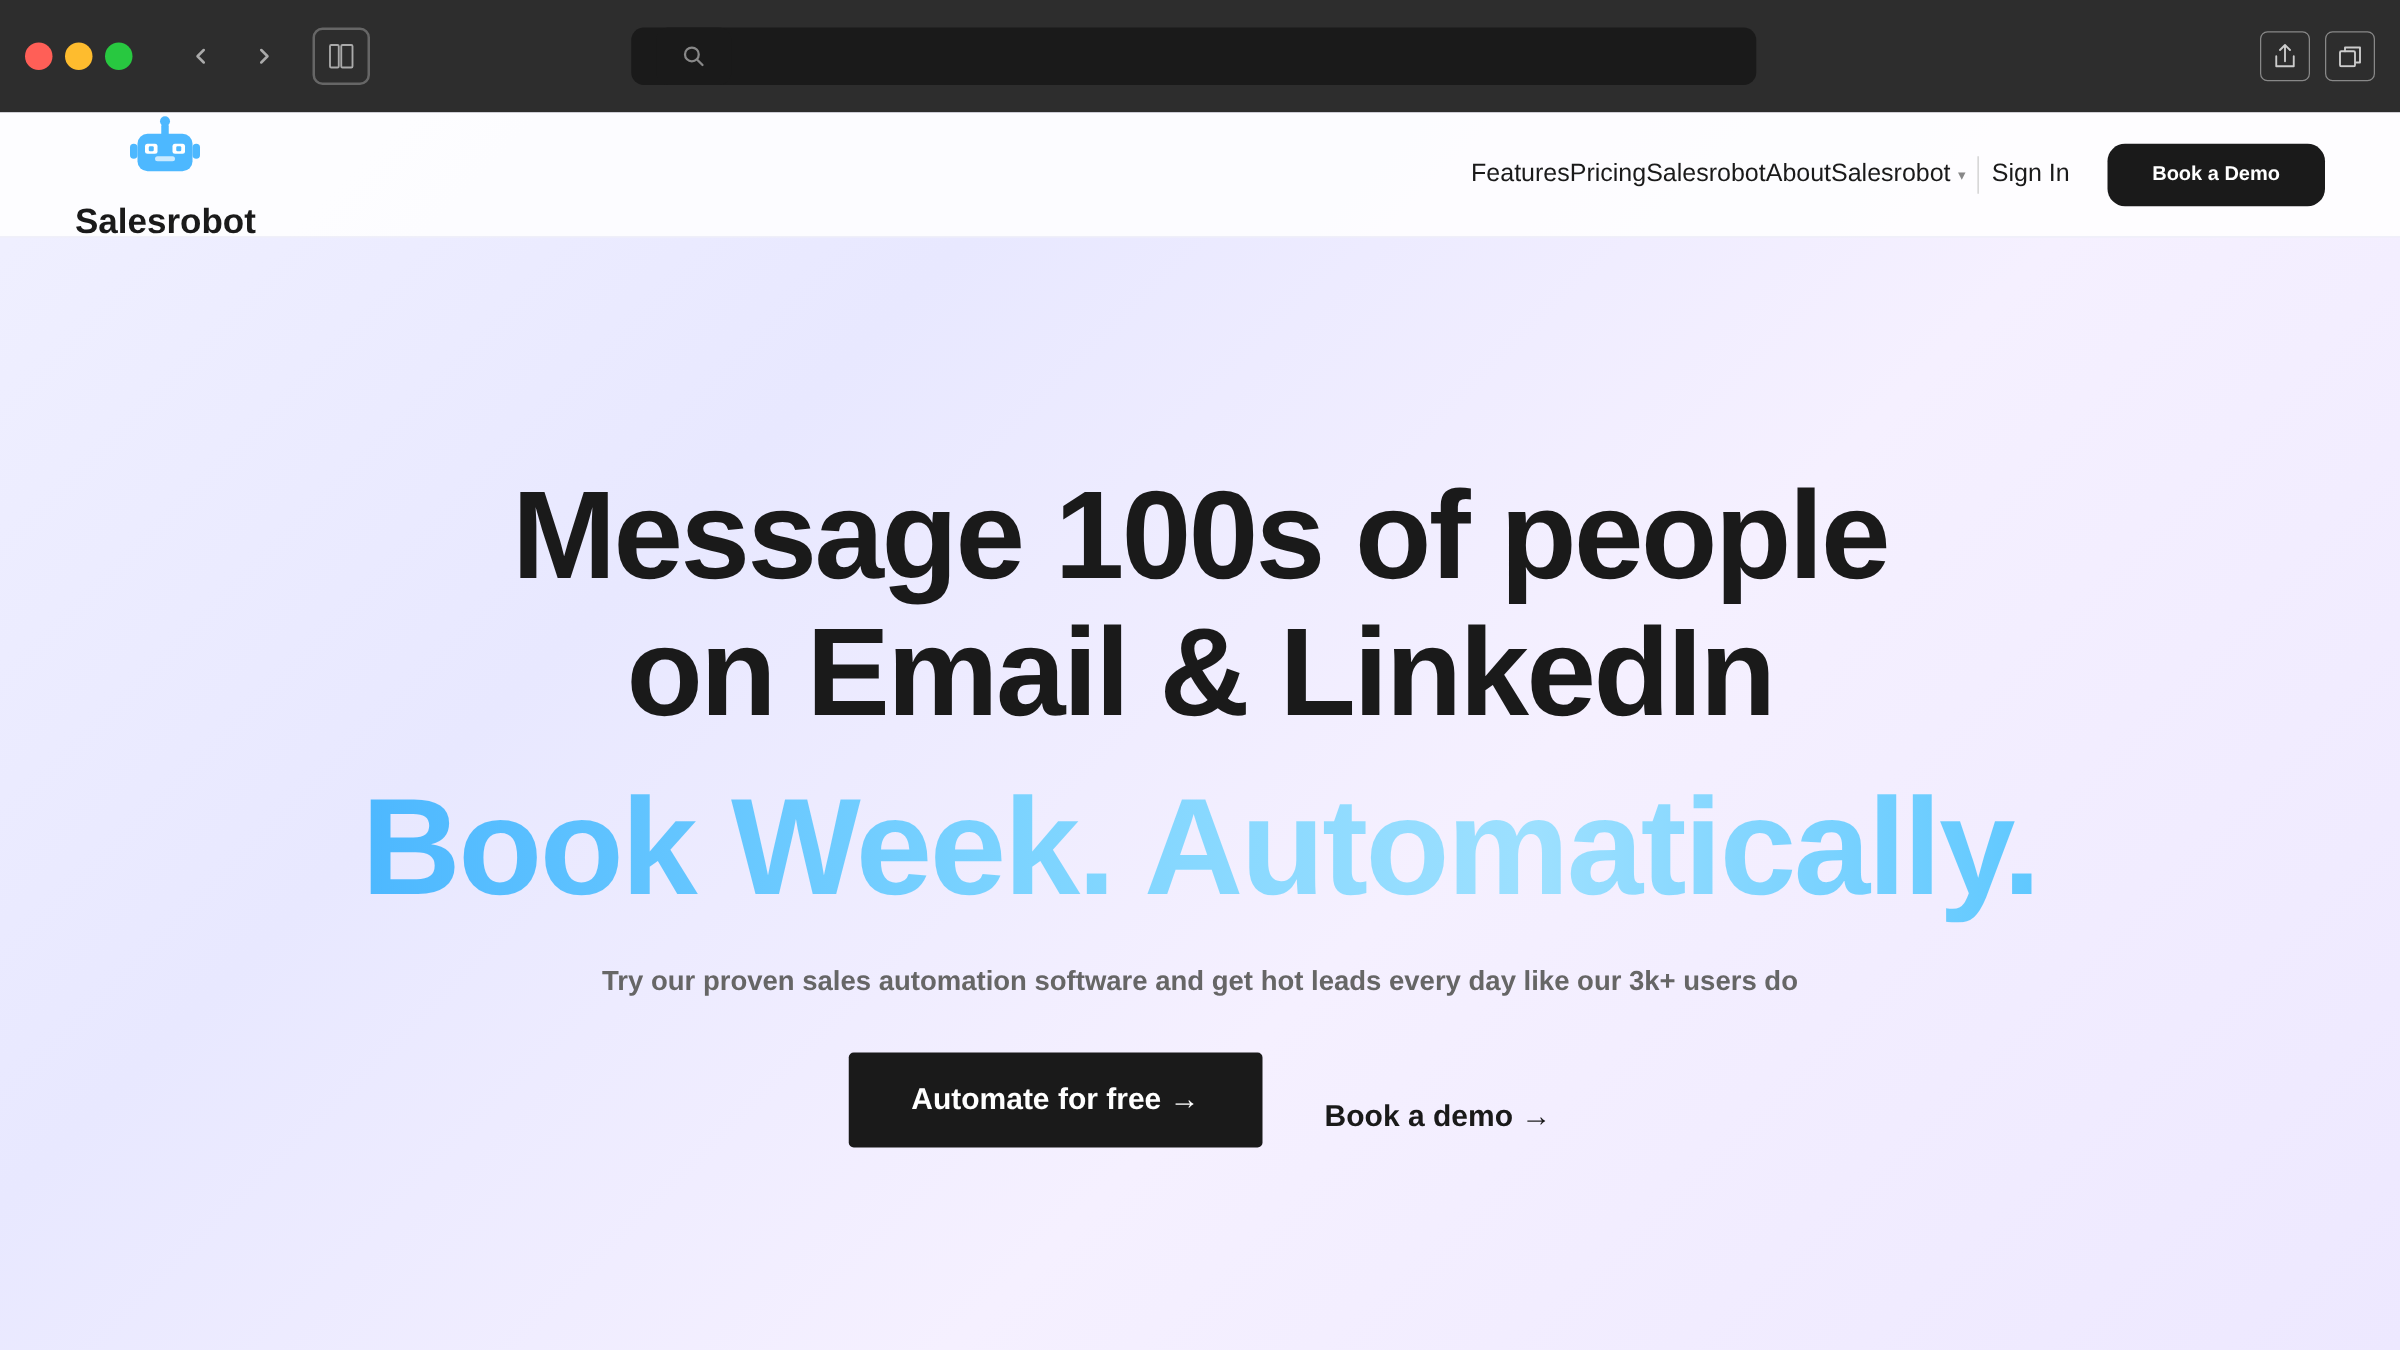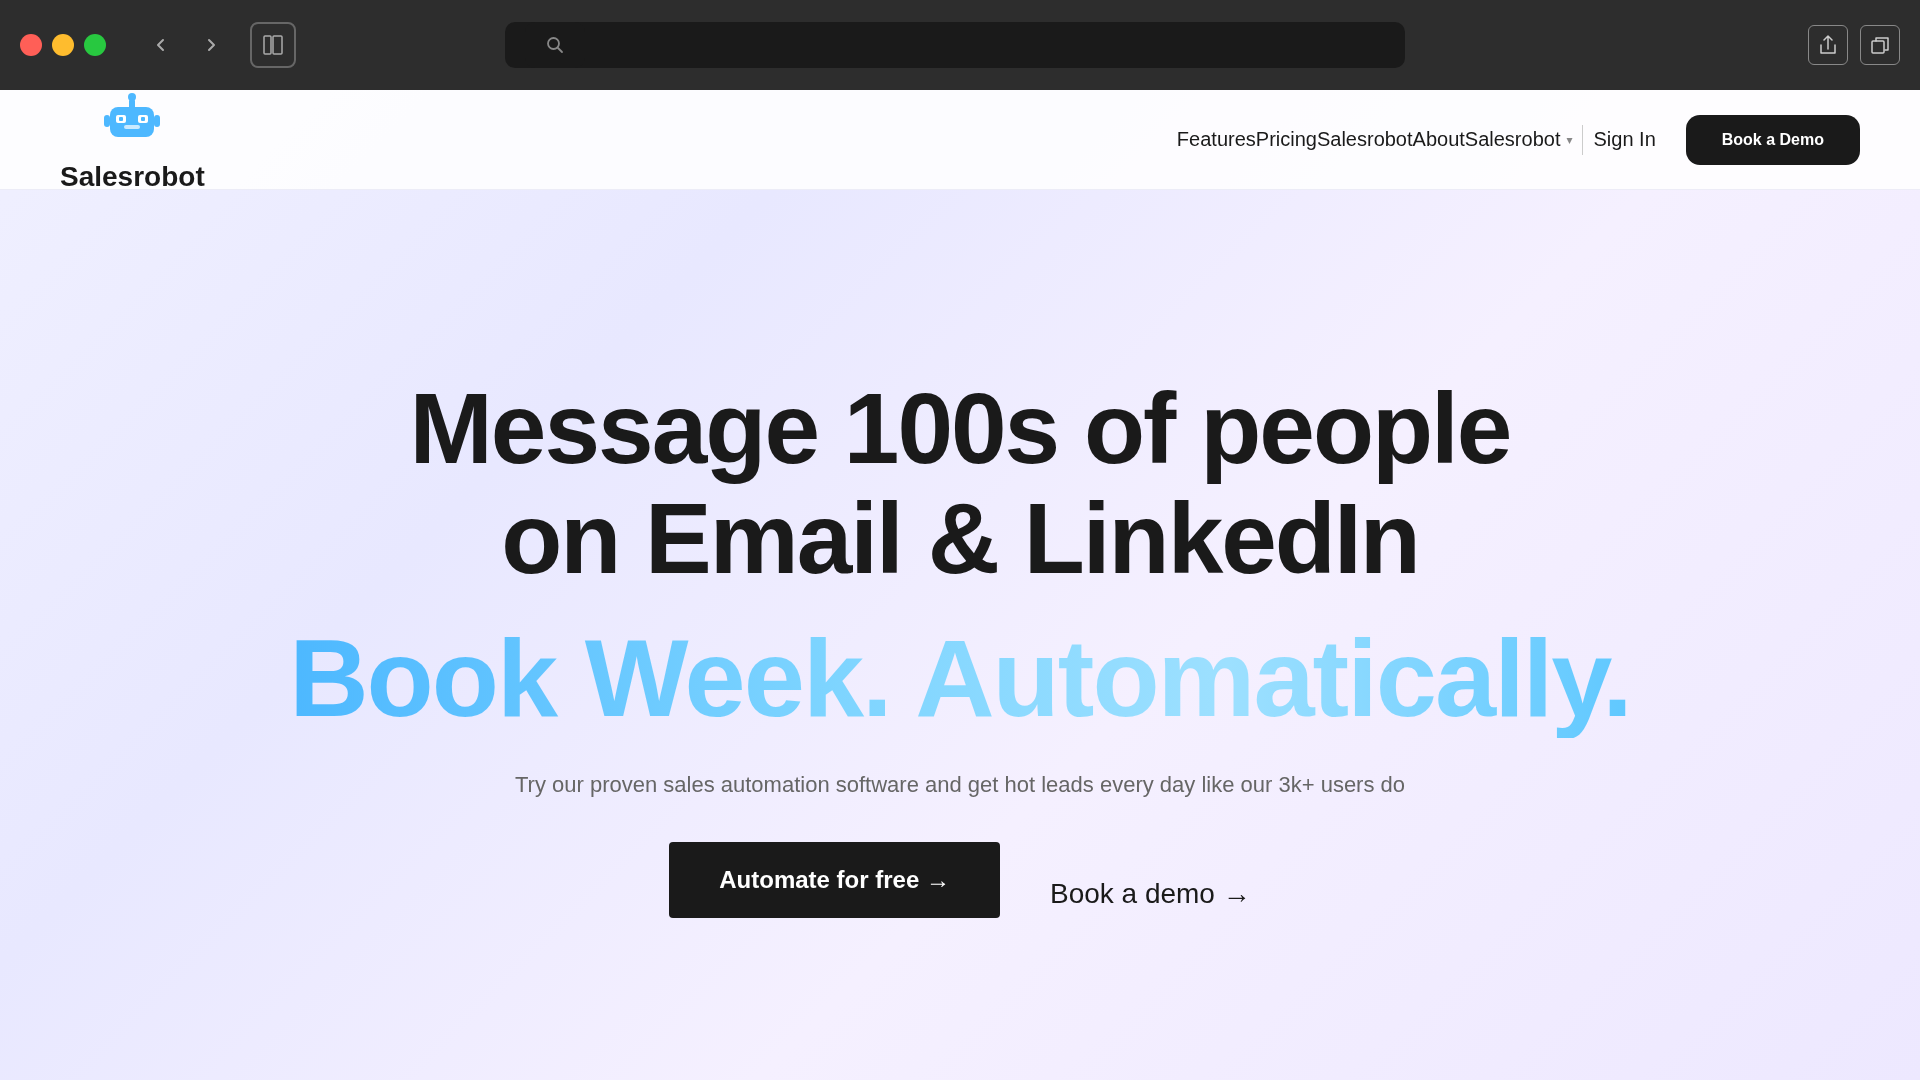--- a/index.html
+++ b/index.html
@@ -243,21 +243,21 @@
       -webkit-background-clip: text;
       -webkit-text-fill-color: transparent;
       background-clip: text;
       line-height: 1.1;
       letter-spacing: -2px;
     }
 
     .hero-subtitle {
       font-size: 22px;
       color: #666;
-      font-weight: 400;
+      font-weight: 700;
       margin-top: 10px;
     }
 
     .hero-cta {
       display: flex;
       align-items: center;
       gap: 50px;
       margin-top: 20px;
     }
 
@@ -269,22 +269,22 @@
       padding: 24px 50px;
       font-size: 24px;
       font-weight: 600;
       cursor: pointer;
       display: flex;
       align-items: center;
       gap: 10px;
     }
 
     .book-demo-link {
-      font-size: 28px;
-      font-weight: 400;
+      font-size: 24px;
+      font-weight: 700;
       color: #1a1a1a;
       cursor: pointer;
       display: flex;
       align-items: center;
       gap: 8px;
       text-decoration: none;
       background: none;
       border: none;
       margin-top: 28px;
     }

